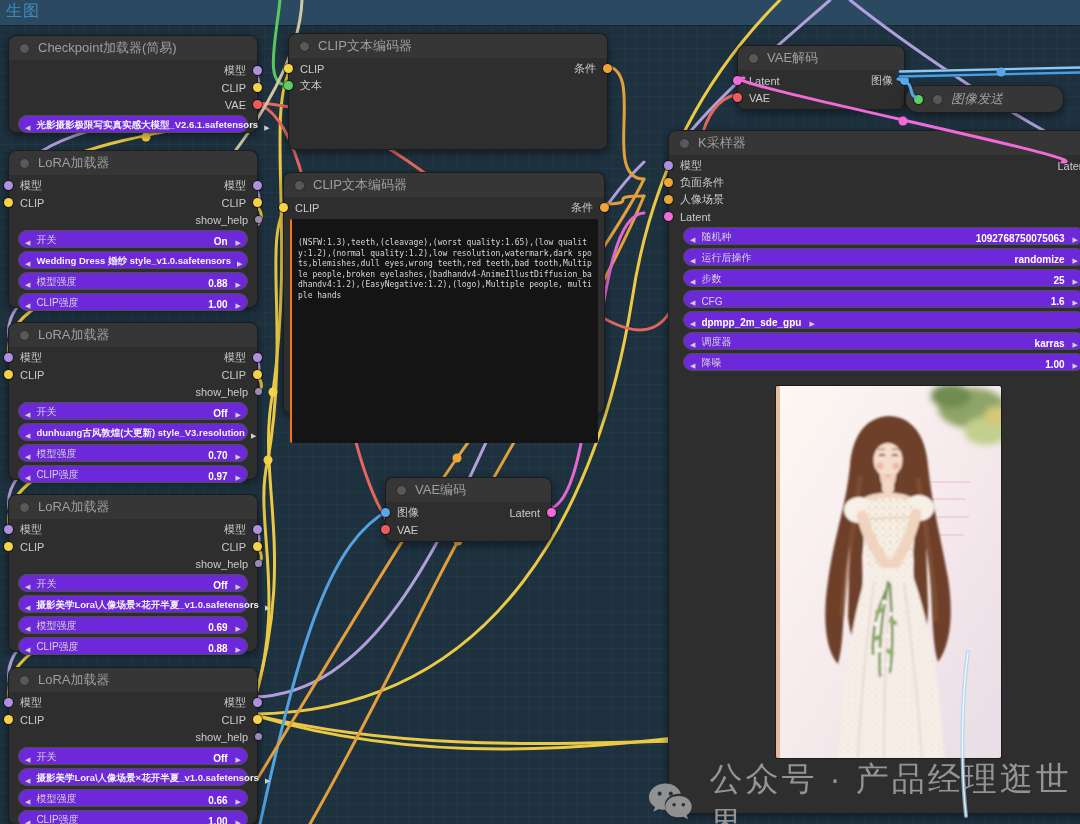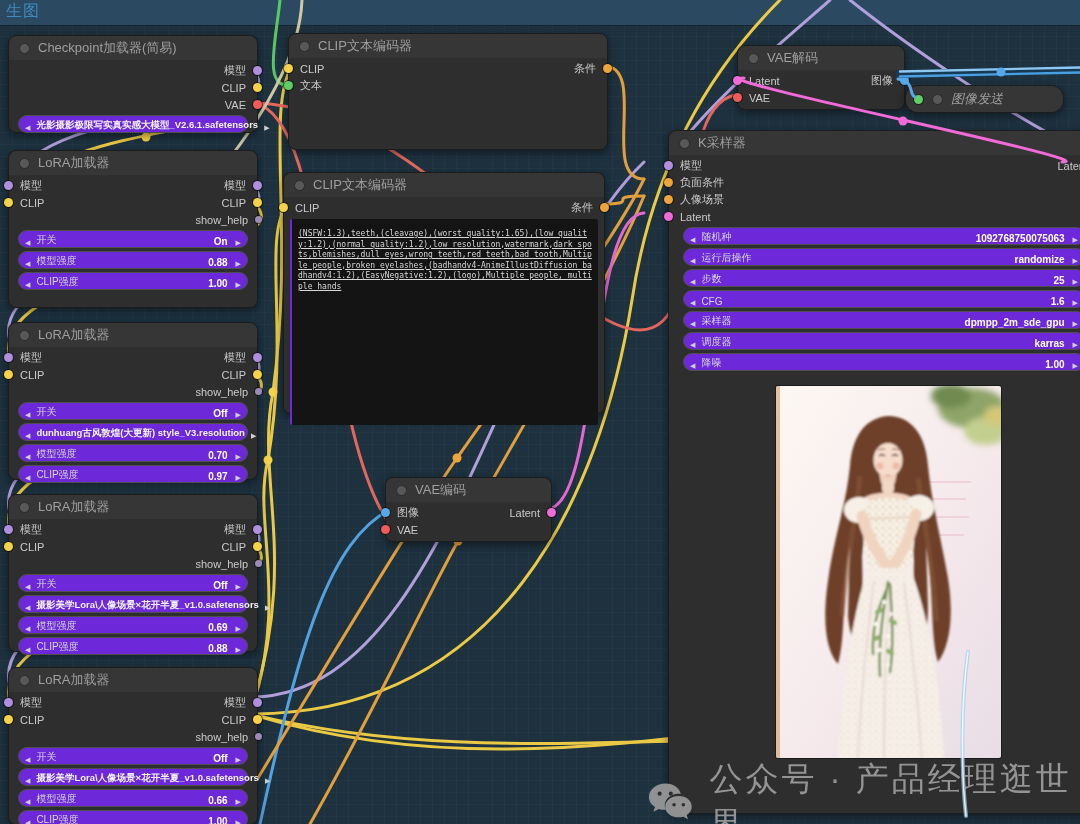--- a/index.html
+++ b/index.html
@@ -31,23 +31,23 @@
   .pdot{width:9px;height:9px;border-radius:50%;flex:none;box-shadow:0 0 0 1px rgba(10,10,10,.55);}
   .pdot.small{width:7px;height:7px;}
   .p.in .pdot{margin-left:-13px;} .p.out .pdot{margin-right:-13px;}
   .widgets{padding:2px 9px 0 9px;}
   .wrow{display:flex;align-items:flex-end;height:16px;margin-bottom:3px;background:#6d28d9;
     border:1px solid #4f4f4f;border-radius:9px;font-size:10px;color:#d6d6d6;overflow:visible;white-space:nowrap;}
   .warr{font-size:7px;color:#cfcfcf;padding:0 6px;flex:none;}
   .wlabel{flex:1;text-align:left;}
   .wval{text-align:right;color:#fff;font-weight:700;padding-right:2px;}
   .wcombo{flex:1;text-align:center;color:#f2f2f2;font-weight:700;font-size:9.5px;}
-  .prompt{margin:3px 6px;background:#141414;border-left:2px solid #6d28d9;border-radius:2px;
-    height:186px;padding:10px 6px;font-family:"DejaVu Sans Mono",monospace;font-size:8px;
-    line-height:10.5px;color:#d8d8d8;white-space:pre-wrap;word-break:break-all;overflow:hidden;text-decoration:underline;}
+  .prompt{margin:3px 6px;background:#141414;border-left:2px solid #f97316;border-radius:2px;
+    height:186px;padding:19px 6px;font-family:"DejaVu Sans Mono",monospace;font-size:8px;
+    line-height:10.5px;color:#d8d8d8;white-space:pre-wrap;word-break:break-all;overflow:hidden;}
   #preview{position:absolute;left:107px;top:255px;width:225px;height:372px;border-radius:2px;
     overflow:hidden;box-shadow:0 0 0 1px rgba(0,0,0,.4);}
   #watermark{position:absolute;left:648px;top:757px;z-index:4;display:flex;align-items:center;gap:13px;
     color:#9d9d9d;font-size:33px;letter-spacing:3px;opacity:.92;}
 </style>
 </head>
 <body>
 
 <div id="stage">
 
@@ -166,20 +166,25 @@
         </div>
       <div class="widgets">
           <div class="wrow">
             <span class="warr">◀</span>
             <span class="wlabel">开关</span>
             <span class="wval">On</span>
             <span class="warr">▶</span>
           </div>
           <div class="wrow">
             <span class="warr">◀</span>
+            <span class="wcombo">Wedding Dress 婚纱 style_v1.0.safetensors</span>
+            <span class="warr">▶</span>
+          </div>
+          <div class="wrow">
+            <span class="warr">◀</span>
             <span class="wlabel">模型强度</span>
             <span class="wval">0.88</span>
             <span class="warr">▶</span>
           </div>
           <div class="wrow">
             <span class="warr">◀</span>
             <span class="wlabel">CLIP强度</span>
             <span class="wval">1.00</span>
             <span class="warr">▶</span>
           </div>
@@ -509,21 +514,20 @@
             <span class="warr">▶</span>
           </div>
           <div class="wrow">
             <span class="warr">◀</span>
             <span class="wlabel">CFG</span>
             <span class="wval">1.6</span>
             <span class="warr">▶</span>
           </div>
           <div class="wrow">
             <span class="warr">◀</span>
-            <span class="wlabel">采样器</span>
             <span class="wval">dpmpp_2m_sde_gpu</span>
             <span class="warr">▶</span>
           </div>
           <div class="wrow">
             <span class="warr">◀</span>
             <span class="wlabel">调度器</span>
             <span class="wval">karras</span>
             <span class="warr">▶</span>
           </div>
           <div class="wrow">

